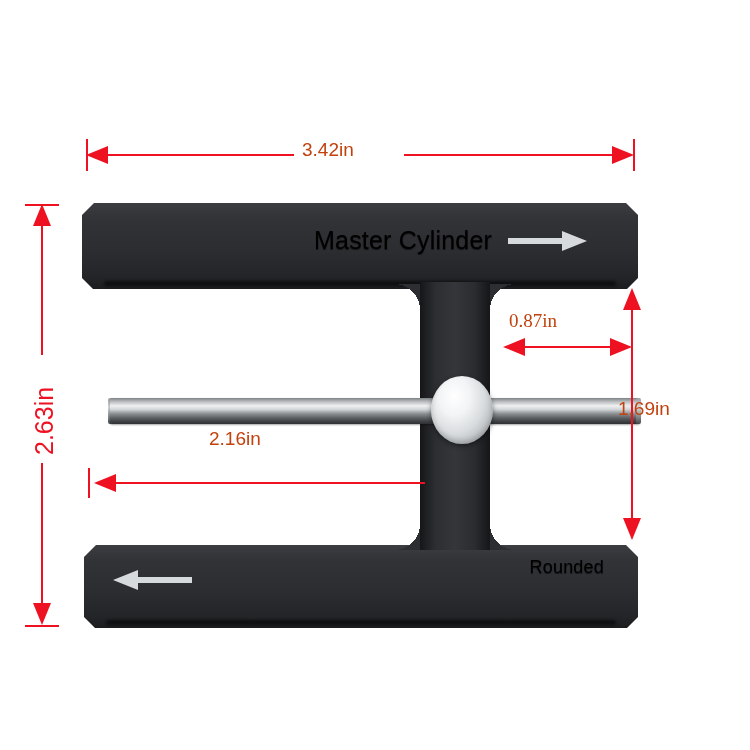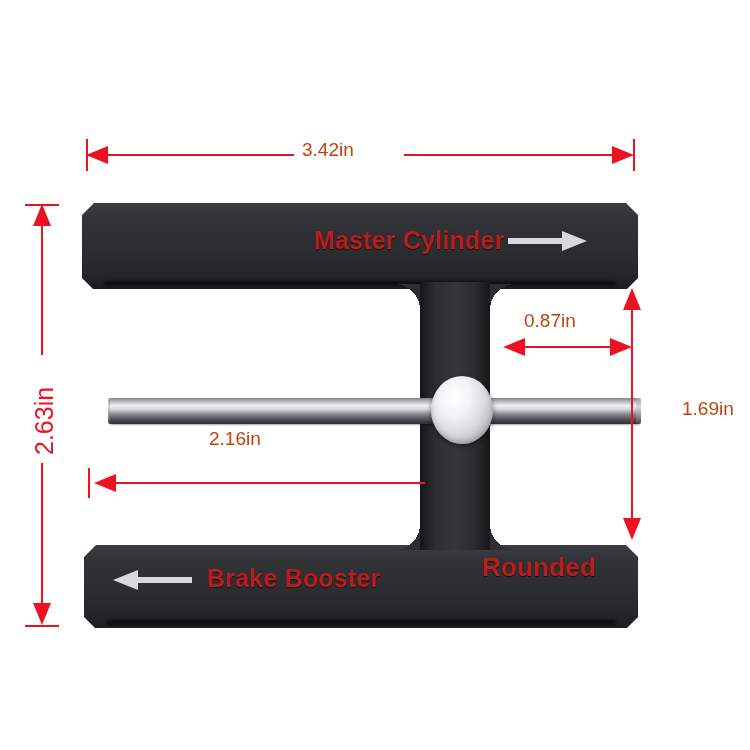--- a/index.html
+++ b/index.html
@@ -124,34 +124,34 @@
     height: 68px;
     border-radius: 50%;
     background:
       radial-gradient(ellipse at 38% 30%, #ffffff 0%, #f2f4f5 28%, #d9dcde 55%, #b5b8bb 78%, #93969a 100%);
     box-shadow: 0 2px 5px rgba(0,0,0,0.45), inset 0 -3px 5px rgba(0,0,0,0.18);
   }
 
   
   .engrave {
     position: absolute;
-    color: #b91c1c;
+    color: #000000;
     font-size: 25px;
-    font-weight: 700;
+    font-weight: 400;
     letter-spacing: 0.2px;
     white-space: nowrap;
     text-shadow: 0 1px 1px rgba(0,0,0,0.6);
   }
   .lbl-master { left: 314px; top: 226px; }
   .lbl-brake  { left: 207px; top: 564px; }
   .lbl-rounded {
     left: 474px; top: 552px;
-    font-size: 26px;
+    font-size: 18px;
     line-height: 30px;
-    text-align: center;
+    text-align: right;
     white-space: normal;
     width: 130px;
   }
   .white-arrow { position: absolute; }
   .wa-right { left: 508px; top: 228px; }
   .wa-left  { left: 112px; top: 567px; }
 
   
   .dim { position: absolute; }
   .dim-line {
@@ -205,21 +205,20 @@
   <div class="rod-cap-l"></div>
   <div class="rod"></div>
   <div class="rod-cap-r"></div>
   <div class="knob"></div>
 
   <div class="engrave lbl-master">Master Cylinder</div>
   <svg class="white-arrow wa-right" width="80" height="26" viewBox="0 0 80 26">
     <path d="M0 10 H54 V3 L79 13 L54 23 V16 H0 Z" fill="#d7dadc"></path>
   </svg>
 
-  <div class="engrave lbl-brake">Brake Booster</div>
   <svg class="white-arrow wa-left" width="80" height="26" viewBox="0 0 80 26">
     <path d="M80 10 H26 V3 L1 13 L26 23 V16 H80 Z" fill="#d7dadc"></path>
   </svg>
 
   <div class="lbl-rounded engrave">
     <div>Rounded</div>
   </div>
 
   <div class="dim">
 
@@ -255,32 +254,32 @@
   </div>
 
   <div class="dim">
     <div class="dim-line dim-h" style="left:509px; top:346px; width:113px;"></div>
     <svg class="arrowhead" style="left:503px; top:338px;" width="22" height="18" viewBox="0 0 22 18">
       <path d="M0 9 L22 0 L22 18 Z" fill="#ee1122"></path>
     </svg>
     <svg class="arrowhead" style="left:610px; top:338px;" width="22" height="18" viewBox="0 0 22 18">
       <path d="M22 9 L0 0 L0 18 Z" fill="#ee1122"></path>
     </svg>
-    <div class="dim-label" style="left:524px; top:310px;">0.87in</div>
+    <div class="dim-label" style="left:509px; top:310px;font-family:Liberation Serif, serif;">0.87in</div>
   </div>
 
   <div class="dim">
     <div class="dim-line dim-v" style="left:631px; top:294px; height:238px;"></div>
     <svg class="arrowhead" style="left:623px; top:288px;" width="18" height="22" viewBox="0 0 18 22">
       <path d="M9 0 L0 22 L18 22 Z" fill="#ee1122"></path>
     </svg>
     <svg class="arrowhead" style="left:623px; top:518px;" width="18" height="22" viewBox="0 0 18 22">
       <path d="M9 22 L0 0 L18 0 Z" fill="#ee1122"></path>
     </svg>
-    <div class="dim-label" style="left:682px; top:398px;">1.69in</div>
+    <div class="dim-label" style="left:618px; top:398px;">1.69in</div>
   </div>
 
   <div class="dim">
     <div class="tick-v" style="left:88px; top:468px; height:30px;"></div>
     <div class="dim-line dim-h" style="left:100px; top:482px; width:325px;"></div>
     <svg class="arrowhead" style="left:94px; top:474px;" width="22" height="18" viewBox="0 0 22 18">
       <path d="M0 9 L22 0 L22 18 Z" fill="#ee1122"></path>
     </svg>
     <div class="dim-label" style="left:209px; top:428px;">2.16in</div>
   </div>

